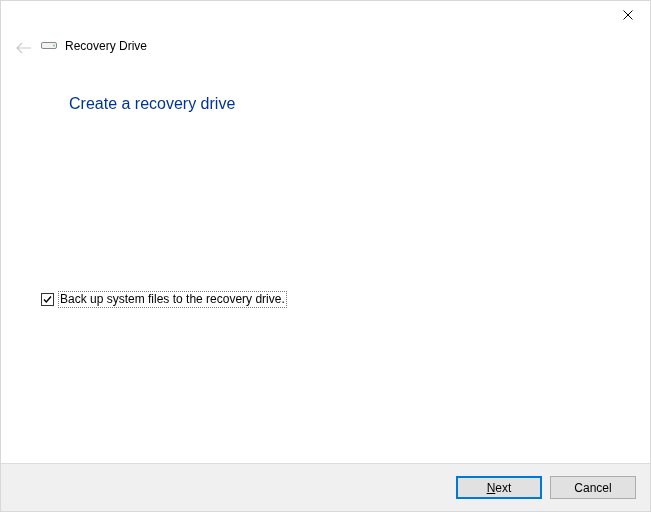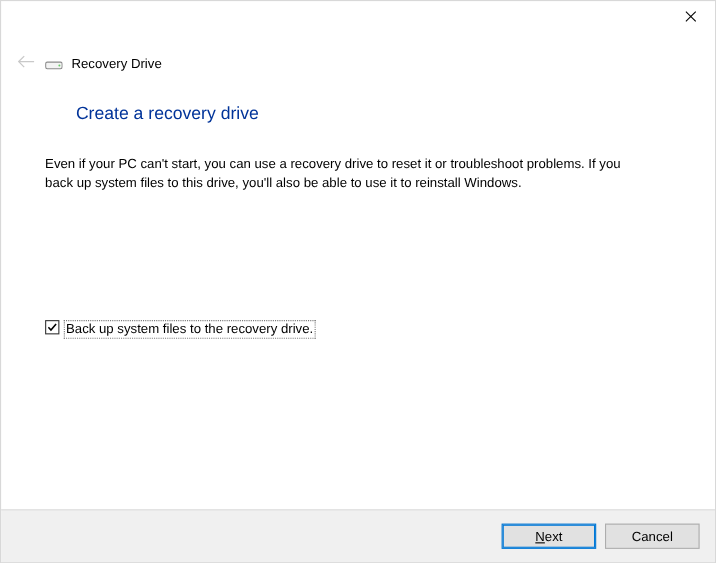--- a/index.html
+++ b/index.html
@@ -33,21 +33,21 @@
     width: 45px;
     height: 28px;
     display: flex;
     align-items: center;
     justify-content: center;
     cursor: default;
   }
   .close-btn svg { display: block; }
   .header-row {
     display: flex;
-    align-items: flex-end;
+    align-items: flex-start;
     gap: 8px;
     padding: 10px 0 0 14px;
     height: 26px;
   }
   .back-arrow {
     width: 18px;
     height: 18px;
     display: flex;
     align-items: center;
     justify-content: center;
@@ -78,20 +78,21 @@
     font-size: 12px;
     color: #000000;
     line-height: 1.4;
     max-width: 540px;
   }
   .checkbox-row {
     position: absolute;
     left: 40px;
     top: 290px;
     display: flex;
+    align-items: center;
     gap: 4px;
   }
   .checkbox {
     width: 13px;
     height: 13px;
     border: 1px solid #333333;
     box-sizing: border-box;
     display: flex;
     align-items: center;
     justify-content: center;
@@ -164,21 +165,20 @@
       <svg width="16" height="10" viewBox="0 0 16 10">
         <rect x="0.5" y="2.5" width="15" height="6" rx="1.5" fill="#f3f3f3" stroke="#8a8a8a" stroke-width="1"></rect>
         <circle cx="13" cy="5.5" r="0.9" fill="#66cc66"></circle>
       </svg>
     </div>
     <div class="header-title">Recovery Drive</div>
   </div>
 
   <div class="content">
     <div class="page-title">Create a recovery drive</div>
-    <div class="description">Even if your PC can't start, you can use a recovery drive to reset it or troubleshoot problems. If you back up system files to this drive, you'll also be able to use it to reinstall Windows.</div>
   </div>
 
   <div class="checkbox-row">
     <div class="checkbox">
       <svg width="11" height="11" viewBox="0 0 11 11">
         <path d="M2 5.5 L4.3 8 L9 2.5" fill="none" stroke="#000" stroke-width="1.4"></path>
       </svg>
     </div>
     <span class="checkbox-label">Back up system files to the recovery drive.</span>
   </div>

